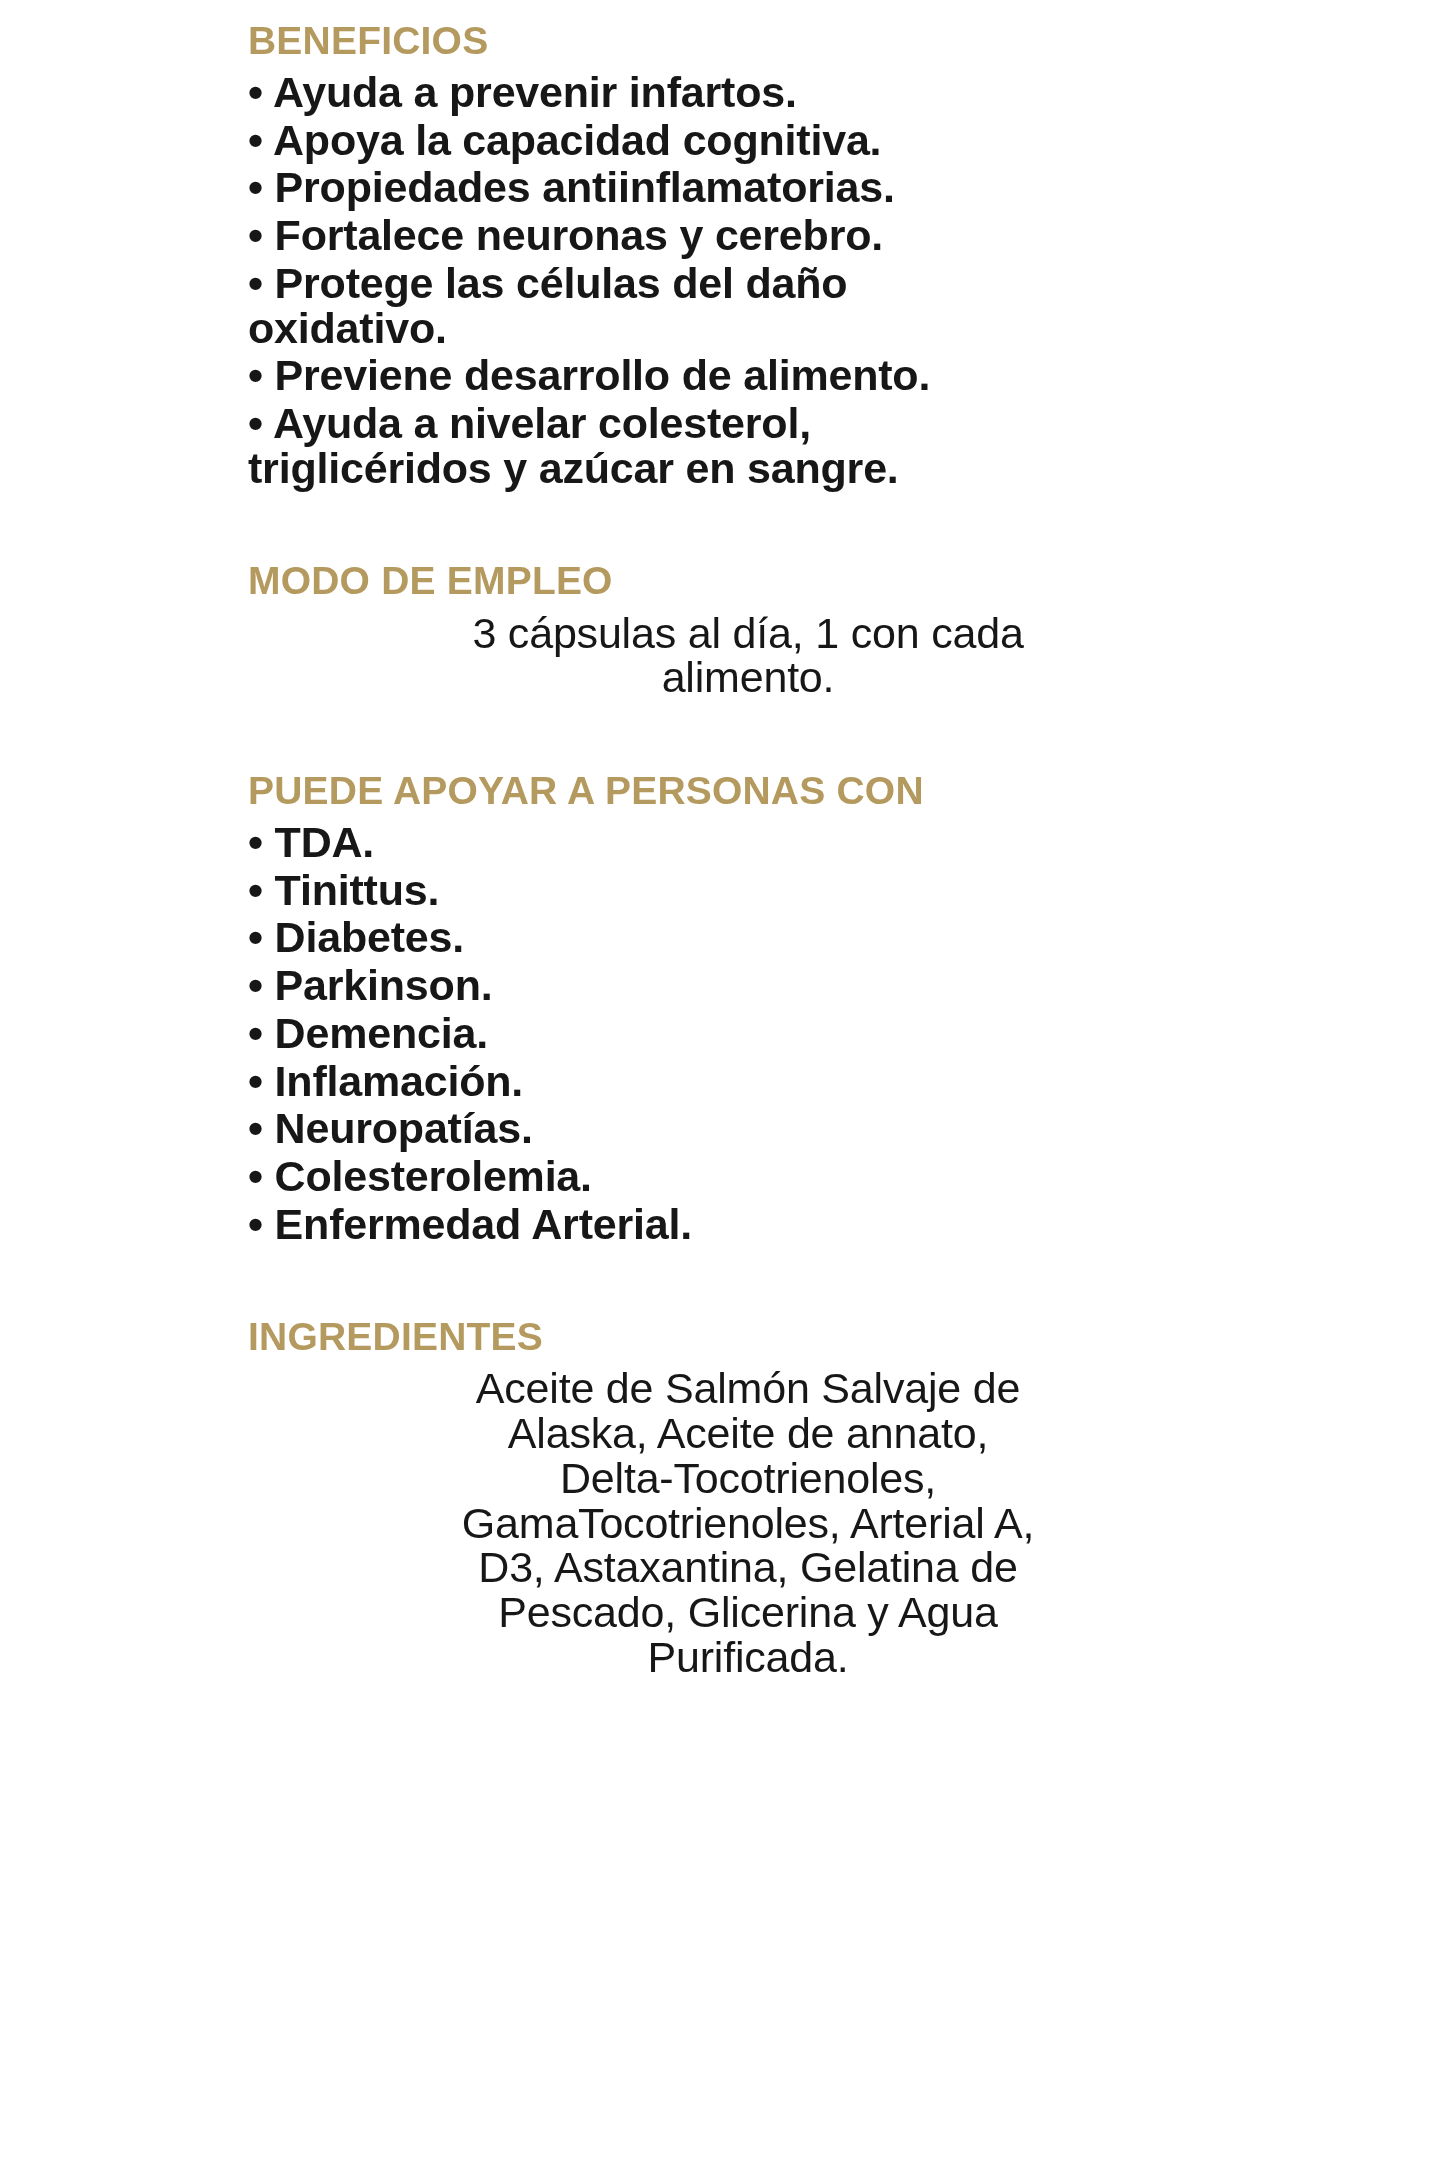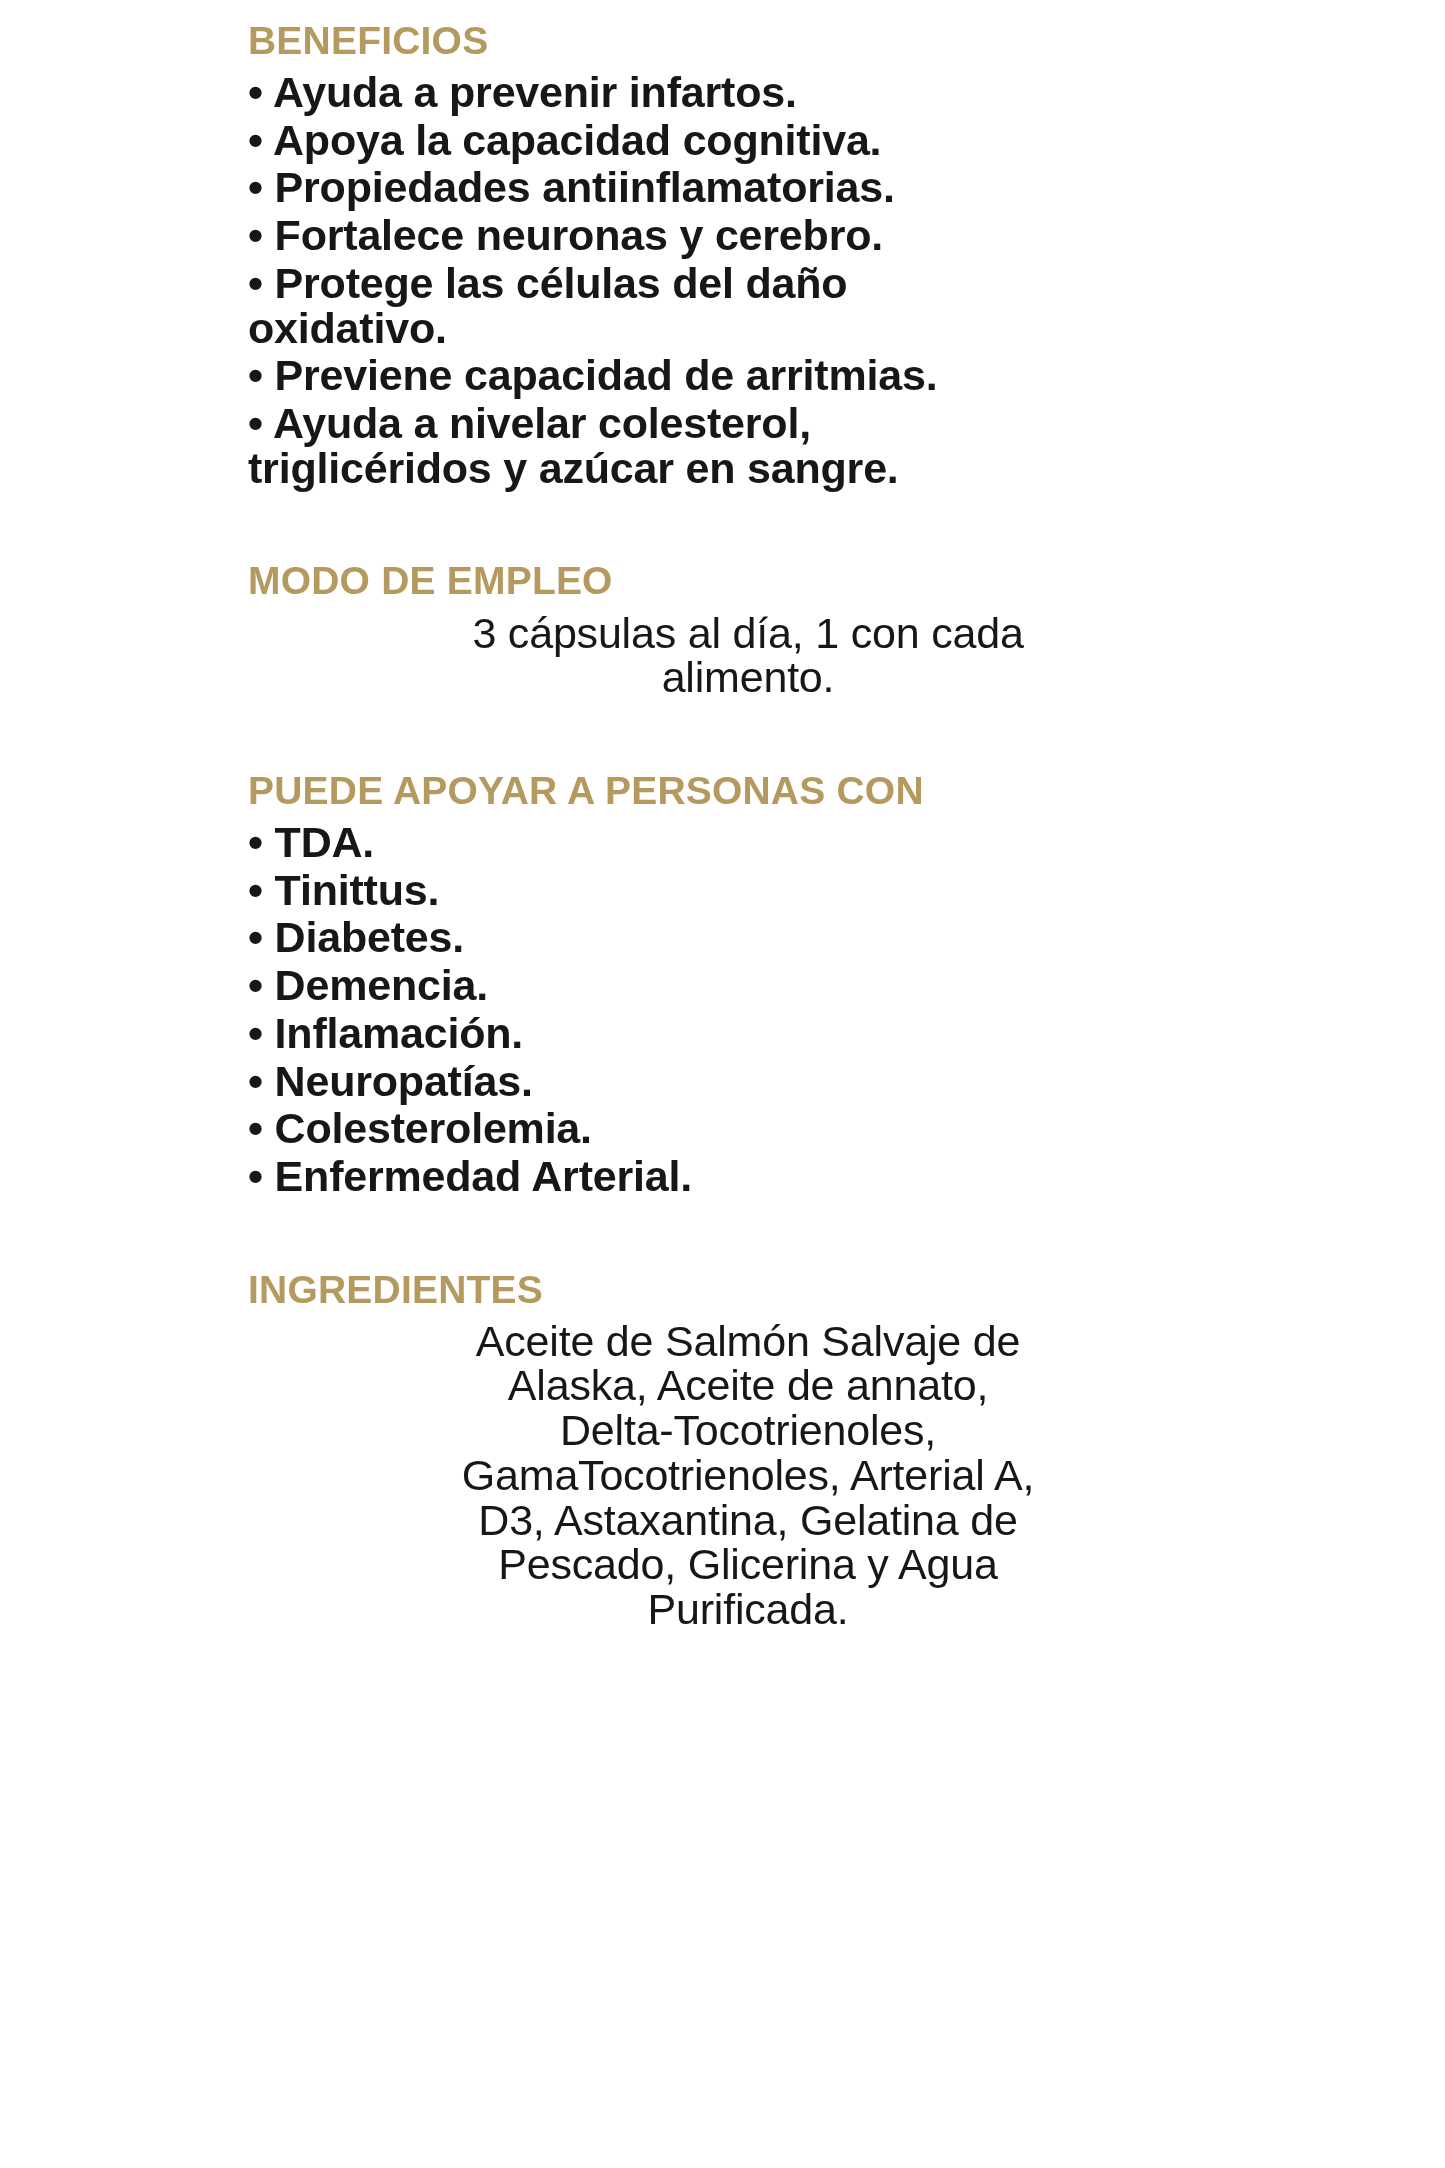--- a/index.html
+++ b/index.html
@@ -74,38 +74,39 @@
 
     <div class="section">
       <div class="heading">BENEFICIOS</div>
       <ul class="list">
         <li>• Ayuda a prevenir infartos.</li>
         <li>• Apoya la capacidad cognitiva.</li>
         <li>• Propiedades antiinflamatorias.</li>
         <li>• Fortalece neuronas y cerebro.</li>
         <li>• Protege las células del daño
 oxidativo.</li>
-        <li>• Previene capacidad de arritmias.</li>
+        <li>• Previene desarrollo de alimento.</li>
         <li>• Ayuda a nivelar colesterol,
 triglicéridos y azúcar en sangre.</li>
       </ul>
     </div>
 
     <div class="section">
       <div class="heading">MODO DE EMPLEO</div>
       <p class="para">3 cápsulas al día, 1 con cada
 alimento.</p>
     </div>
 
     <div class="section">
       <div class="heading">PUEDE APOYAR A PERSONAS CON</div>
       <ul class="list">
         <li>• TDA.</li>
         <li>• Tinittus.</li>
         <li>• Diabetes.</li>
+        <li>• Parkinson.</li>
         <li>• Demencia.</li>
         <li>• Inflamación.</li>
         <li>• Neuropatías.</li>
         <li>• Colesterolemia.</li>
         <li>• Enfermedad Arterial.</li>
       </ul>
     </div>
 
     <div class="section">
       <div class="heading">INGREDIENTES</div>

